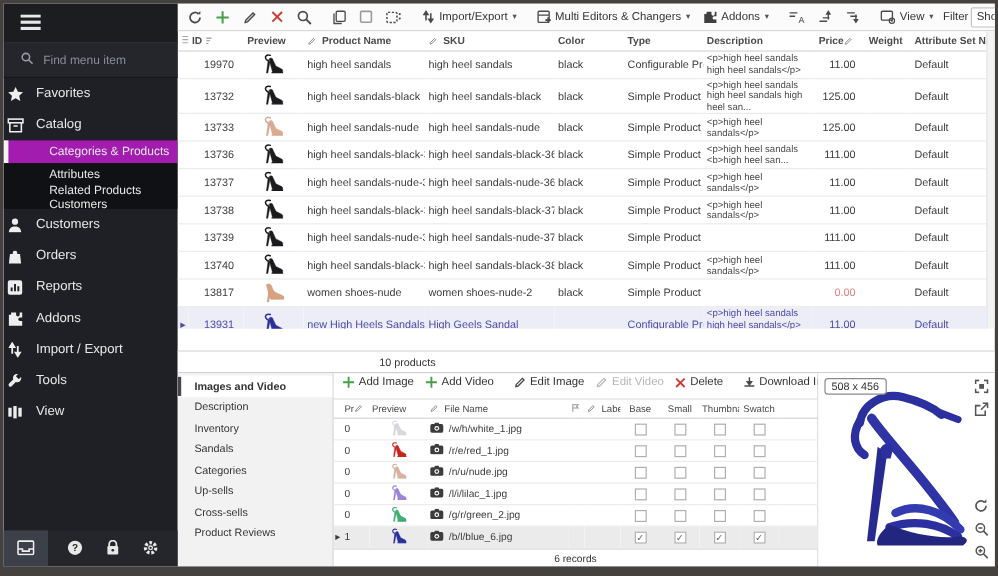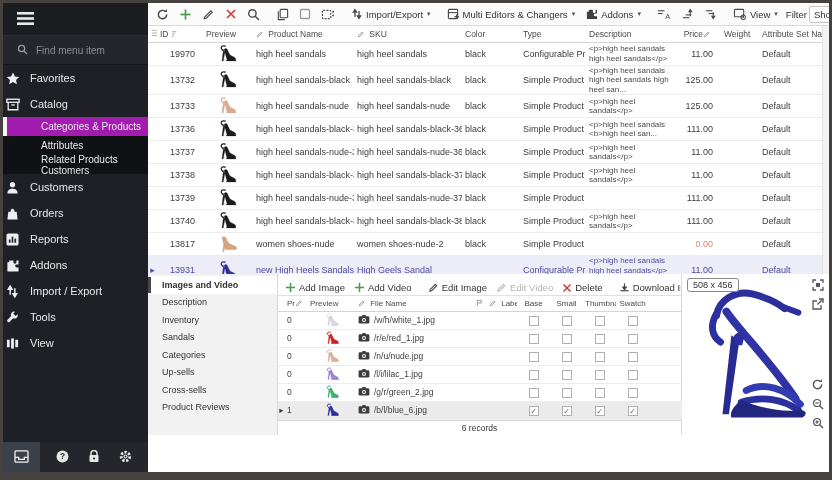--- a/index.html
+++ b/index.html
@@ -29,21 +29,21 @@
   .toolbar { height:23px; background:#fbfbfb; border-bottom:1px solid #d9d9d9; display:flex; align-items:center; padding:0 4px; gap:2px; font-size:9.5px; color:#333; white-space:nowrap; }
   .tbtn { display:flex; align-items:center; gap:3px; padding:2px 4px; border-radius:2px; cursor:pointer; }
   .tbtn svg { flex-shrink:0; }
   .tsep { width:1px; height:15px; background:#ddd; margin:0 2px; }
   .caret { font-size:7px; color:#555; margin-left:1px; }
   .filter-select { display:flex; align-items:center; justify-content:space-between; border:1px solid #c4c4c4; border-radius:2px; background:#fff; height:17px; width:168px; padding:0 4px; cursor:pointer; }
 
   
   .grid-wrap { height:248px; overflow:hidden; position:relative; }
   table { border-collapse:collapse; table-layout:fixed; width:674px; }
-  .pgrid th { font-weight:normal; color:#4a4a4a; text-align:left; height:16px; border-bottom:1px solid #d4d4d4; padding:0 3px; overflow:hidden; white-space:nowrap; font-size:8.5px; }
+  .pgrid th { font-weight:bold; color:#4a4a4a; text-align:left; height:16px; border-bottom:1px solid #d4d4d4; padding:0 3px; overflow:hidden; white-space:nowrap; font-size:8.5px; }
   .pgrid td { border-bottom:1px solid #ececec; padding:0 3px; height:23px; overflow:hidden; white-space:nowrap; font-size:9px; color:#3c3c3c; }
   .pgrid .num { text-align:right; padding-right:8px; }
   .pgrid td.desc { font-size:8px; line-height:9.5px; white-space:normal; color:#4a4a4a; }
   .pgrid tr.sel td { background:#ecedf6; color:#4c4ca6; }
   .pgrid tr.sel td.desc { color:#4c4ca6; }
   .price-zero { color:#e2837b !important; }
   .rowmark { color:#555; font-size:7px; text-align:center; padding:0 !important; }
   .shoe-cell { text-align:center; }
   .vscroll { position:absolute; right:0; top:0; bottom:0; width:7px; background:#f3f3f3; border-left:1px solid #e4e4e4; }
   .hdr-pencil { display:inline-block; vertical-align:-1px; margin-right:2px; }
@@ -51,21 +51,21 @@
   .status-bar { height:19px; border-top:1px solid #d8d8d8; border-bottom:1px solid #cfcfcf; display:flex; align-items:center; padding-left:168px; font-size:9px; color:#333; background:#fff; margin-top:auto; }
 
   
   .bottom { height:161px; display:flex; overflow:hidden; }
   .tabs { width:130px; background:#f2f2f2; border-right:1px solid #d9d9d9; padding-top:2px; }
   .tab { height:17.5px; display:flex; align-items:center; padding-left:14px; font-size:9px; color:#333; cursor:pointer; position:relative; }
   .tab.active { background:#fff; font-weight:bold; }
   .tab.active::before { content:""; position:absolute; left:0; top:1px; bottom:1px; width:3px; background:#43464d; }
 
   .img-panel { width:404px; display:flex; flex-direction:column; border-right:1px solid #d9d9d9; }
-  .img-toolbar { height:24px; border-bottom:1px solid #e0e0e0; display:flex; align-items:flex-end; padding:0 4px; gap:3px; font-size:9.5px; color:#333; white-space:nowrap; overflow:hidden; }
+  .img-toolbar { height:24px; border-bottom:1px solid #e0e0e0; display:flex; align-items:flex-start; padding:0 4px; gap:3px; font-size:9.5px; color:#333; white-space:nowrap; overflow:hidden; }
   .img-toolbar .tbtn { padding:2px 3px; }
   .tbtn.disabled { color:#b5b5b5; cursor:default; }
   .igrid th { font-weight:normal; color:#4a4a4a; text-align:left; height:15px; border-bottom:1px solid #d4d4d4; padding:0 2px; font-size:8px; overflow:hidden; white-space:nowrap; }
   .igrid td { border-bottom:1px solid #ececec; height:17.5px; padding:0 2px; font-size:8.5px; color:#3c3c3c; overflow:hidden; white-space:nowrap; }
   .igrid tr.sel td { background:#ebebeb; }
   .igrid .cb { display:inline-block; width:10px; height:10px; border:1px solid #b0b0b0; background:#fff; text-align:center; line-height:9px; font-size:8px; color:#666; vertical-align:middle; }
   .igrid .cbcol { text-align:center; }
   .records-bar { height:16px; border-top:1px solid #d8d8d8; display:flex; align-items:center; justify-content:center; font-size:8.5px; color:#333; margin-top:auto; }
 
   .preview-panel { flex:1; background:#fff; position:relative; }
@@ -624,20 +624,23 @@
                 <td class="desc">&lt;p&gt;high heel sandals high heel sandals&lt;/p&gt; ...</td>
                 <td class="num">11.00</td>
                 <td></td>
                 <td>Default</td>
               </tr>
             </tbody>
         </table>
         <div class="vscroll"></div>
       </div>
 
+      <div class="status-bar">
+        <span>10 products</span>
+      </div>
 
       <div class="bottom">
         <div class="tabs" id="detail-tabs">
             <div class="tab active">Images and Video</div>
             <div class="tab">Description</div>
             <div class="tab">Inventory</div>
             <div class="tab">Sandals</div>
             <div class="tab">Categories</div>
             <div class="tab">Up-sells</div>
             <div class="tab">Cross-sells</div>

